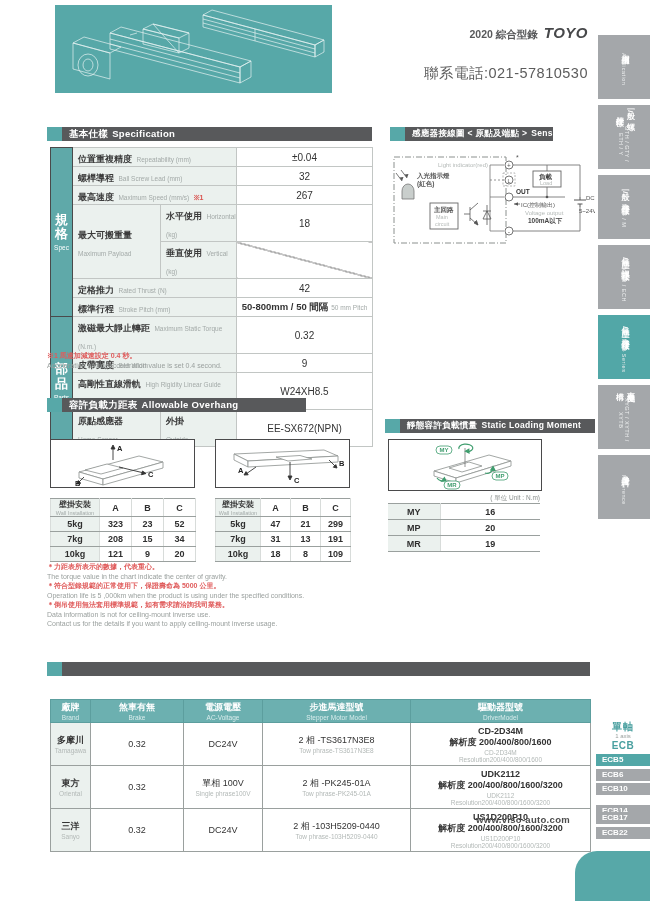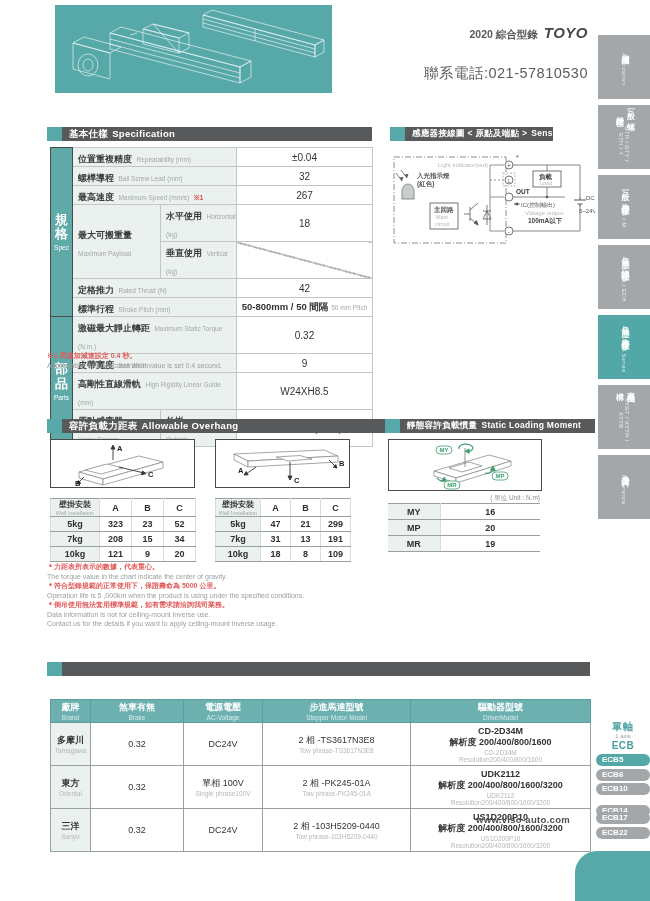--- a/index.html
+++ b/index.html
@@ -73,21 +73,21 @@
   
   .side-tab { position:absolute; right:0; width:52px; height:64px; background:#a4a7aa; display:flex; align-items:center; justify-content:center; cursor:pointer; }
   .side-tab.active { background:#52a7a7; }
   .side-tab .vwrap { writing-mode:vertical-rl; text-align:center; display:flex; align-items:center; gap:2px; }
   .side-tab .vzh { color:#fff; font-size:8px; font-weight:bold; letter-spacing:1px; }
   .side-tab .ven { color:#eceeee; font-size:5.5px; letter-spacing:.5px; }
   .series-label { position:absolute; left:596px; top:722px; width:54px; text-align:center; line-height:1; }
   .series-label .szh { font-size:10px; font-weight:bold; color:#4aa0a0; letter-spacing:1px; }
   .series-label .sax { font-size:6px; color:#9aa09e; margin-top:1px; }
   .series-label .snm { font-size:10px; font-weight:bold; color:#4aa0a0; margin-top:2px; letter-spacing:.5px; }
-  .model-tab { position:absolute; left:596px; width:54px; height:12px; background:#a4a7aa; color:#fff; font-size:8px; font-weight:bold; line-height:12px; padding-left:6px; cursor:pointer;border-radius:6px; }
+  .model-tab { position:absolute; left:596px; width:54px; height:12px; background:#a4a7aa; color:#fff; font-size:8px; font-weight:bold; line-height:12px; padding-left:6px; cursor:pointer; }
   .model-tab.active { background:#52a7a7; }
   .corner { position:absolute; right:0; bottom:0; width:75px; height:50px; background:#57a8a8; border-top-left-radius:22px; }
 
   svg text { font-family:"Liberation Sans", sans-serif; }
 </style>
 </head>
 <body>
 
 <div class="page">
 
@@ -268,21 +268,21 @@
     <text x="189" y="66" font-size="6" fill="#555">5~24V</text>
 
     <text x="126" y="47" font-size="6.5" fill="#333" font-weight="bold">OUT</text>
     <line x1="124" y1="57" x2="130" y2="57" stroke="#555" stroke-width="0.8"></line>
     <polygon points="124,57 128,55.3 128,58.7" fill="#555"></polygon>
     <text x="131" y="59.5" font-size="6" fill="#555">IC(控制輸出)</text>
     <text x="135" y="68" font-size="6" fill="#b5bab8">Voltage output</text>
     <text x="138" y="76" font-size="6.5" fill="#444" font-weight="bold">100mA以下</text>
   </svg>
 
-  <div class="secbar" style="left:47px; top:419px; width:360px;">
+  <div class="secbar" style="left:47px; top:398px; width:259px;">
     <span class="sq"></span>
     <span class="t"><span>容許負載力距表</span><span class="en">Allowable Overhang</span></span>
   </div>
 
   <div class="diagbox" style="left:50px; top:439px; width:145px; height:49px;">
     <svg width="143" height="47" viewBox="0 0 143 47">
       <g stroke="#8b908e" stroke-width="0.8" fill="#fff">
         <polygon points="28,32 88,16 112,22 52,39"></polygon>
         <polygon points="28,32 28,38 52,45 52,39"></polygon>
         <polygon points="52,39 112,22 112,28 52,45"></polygon>

